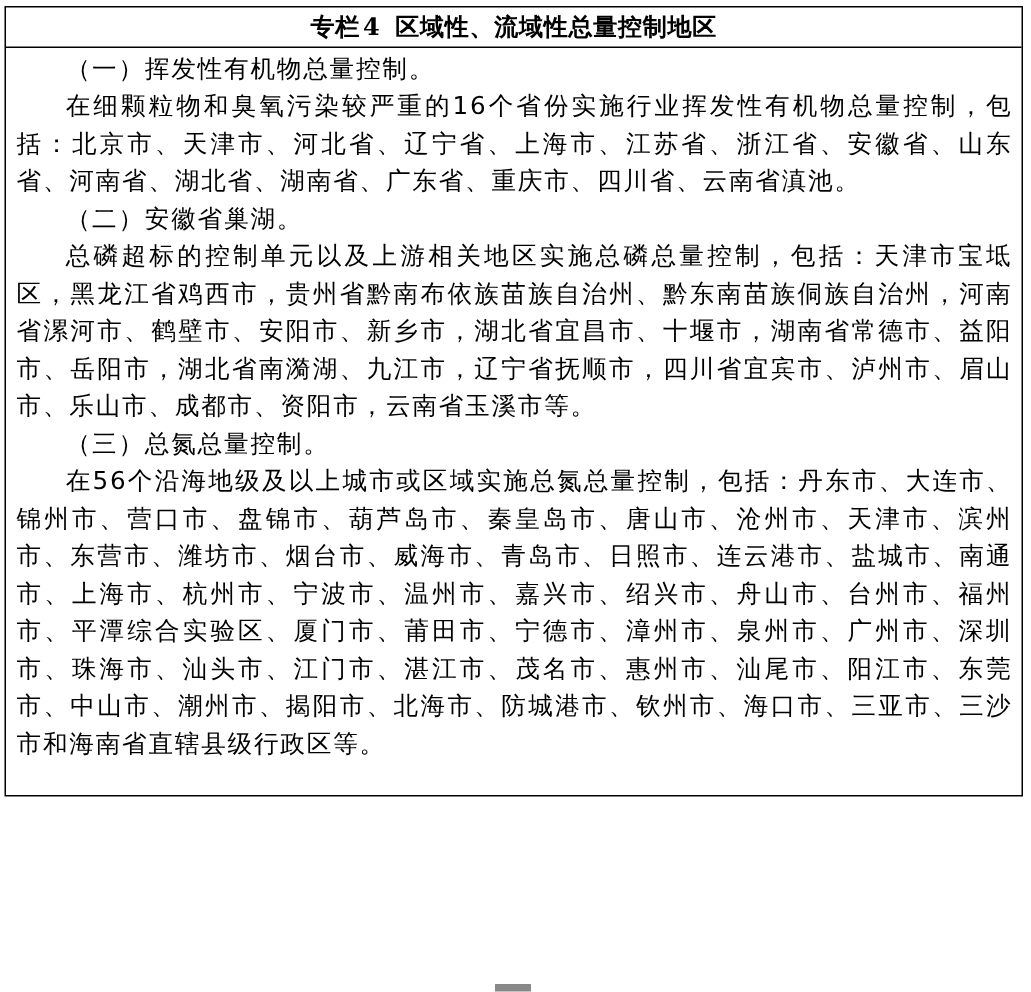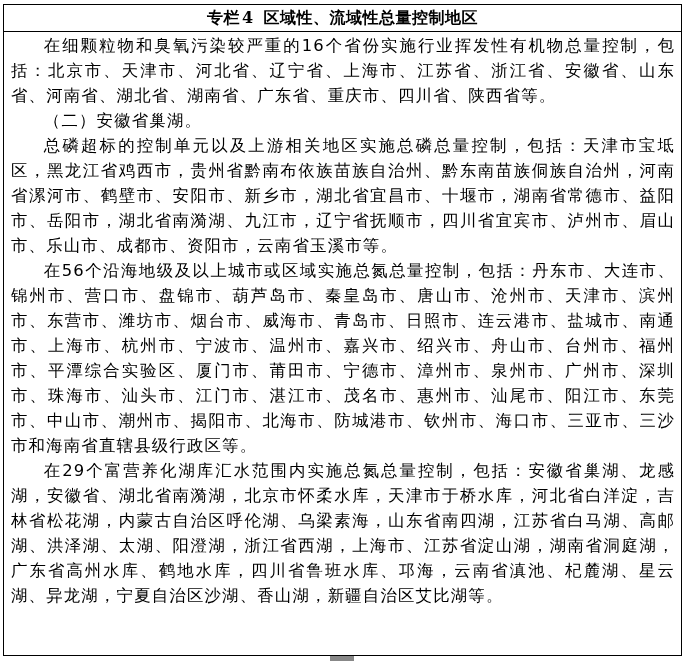--- a/index.html
+++ b/index.html
@@ -13,21 +13,21 @@
     position: relative;
     overflow: hidden;
     font-family: "DejaVu Serif", "Liberation Serif", serif;
     color: #000;
   }
   .box {
     position: absolute;
     left: 3px;
     top: 4px;
     width: 679px;
-    height: 652px;
+    height: 527px;
     border: 1.5px solid #000;
     box-sizing: border-box;
   }
   .box-title {
     height: 27px;
     border-bottom: 1.5px solid #000;
     box-sizing: border-box;
     text-align: center;
     font-family: "DejaVu Serif", "Liberation Serif", serif;
     font-weight: bold;
@@ -62,22 +62,23 @@
   }
 </style>
 </head>
 <body>
 
 <div class="box">
   <div class="box-title">
     <span>专栏</span><span class="num">4</span><span>区域性、流域性总量控制地区</span>
   </div>
   <div class="box-body">
-    <p>在细颗粒物和臭氧污染较严重的16个省份实施行业挥发性有机物总量控制，包括：北京市、天津市、河北省、辽宁省、上海市、江苏省、浙江省、安徽省、山东省、河南省、湖北省、湖南省、广东省、重庆市、四川省、陕西省等。</p>
+    <p class="heading">（一）挥发性有机物总量控制。</p>
+    <p>在细颗粒物和臭氧污染较严重的16个省份实施行业挥发性有机物总量控制，包括：北京市、天津市、河北省、辽宁省、上海市、江苏省、浙江省、安徽省、山东省、河南省、湖北省、湖南省、广东省、重庆市、四川省、云南省滇池。</p>
 
     <p class="heading">（二）安徽省巢湖。</p>
     <p>总磷超标的控制单元以及上游相关地区实施总磷总量控制，包括：天津市宝坻区，黑龙江省鸡西市，贵州省黔南布依族苗族自治州、黔东南苗族侗族自治州，河南省漯河市、鹤壁市、安阳市、新乡市，湖北省宜昌市、十堰市，湖南省常德市、益阳市、岳阳市，湖北省南漪湖、九江市，辽宁省抚顺市，四川省宜宾市、泸州市、眉山市、乐山市、成都市、资阳市，云南省玉溪市等。</p>
 
+    <p class="heading">（三）总氮总量控制。</p>
     <p>在56个沿海地级及以上城市或区域实施总氮总量控制，包括：丹东市、大连市、锦州市、营口市、盘锦市、葫芦岛市、秦皇岛市、唐山市、沧州市、天津市、滨州市、东营市、潍坊市、烟台市、威海市、青岛市、日照市、连云港市、盐城市、南通市、上海市、杭州市、宁波市、温州市、嘉兴市、绍兴市、舟山市、台州市、福州市、平潭综合实验区、厦门市、莆田市、宁德市、漳州市、泉州市、广州市、深圳市、珠海市、汕头市、江门市、湛江市、茂名市、惠州市、汕尾市、阳江市、东莞市、中山市、潮州市、揭阳市、北海市、防城港市、钦州市、海口市、三亚市、三沙市和海南省直辖县级行政区等。</p>
-    <p>在29个富营养化湖库汇水范围内实施总氮总量控制，包括：安徽省巢湖、龙感湖，安徽省、湖北省南漪湖，北京市怀柔水库，天津市于桥水库，河北省白洋淀，吉林省松花湖，内蒙古自治区呼伦湖、乌梁素海，山东省南四湖，江苏省白马湖、高邮湖、洪泽湖、太湖、阳澄湖，浙江省西湖，上海市、江苏省淀山湖，湖南省洞庭湖，广东省高州水库、鹤地水库，四川省鲁班水库、邛海，云南省滇池、杞麓湖、星云湖、异龙湖，宁夏自治区沙湖、香山湖，新疆自治区艾比湖等。</p>
   </div>
 </div>
 <div class="artifact"></div>
 
 </body></html>

